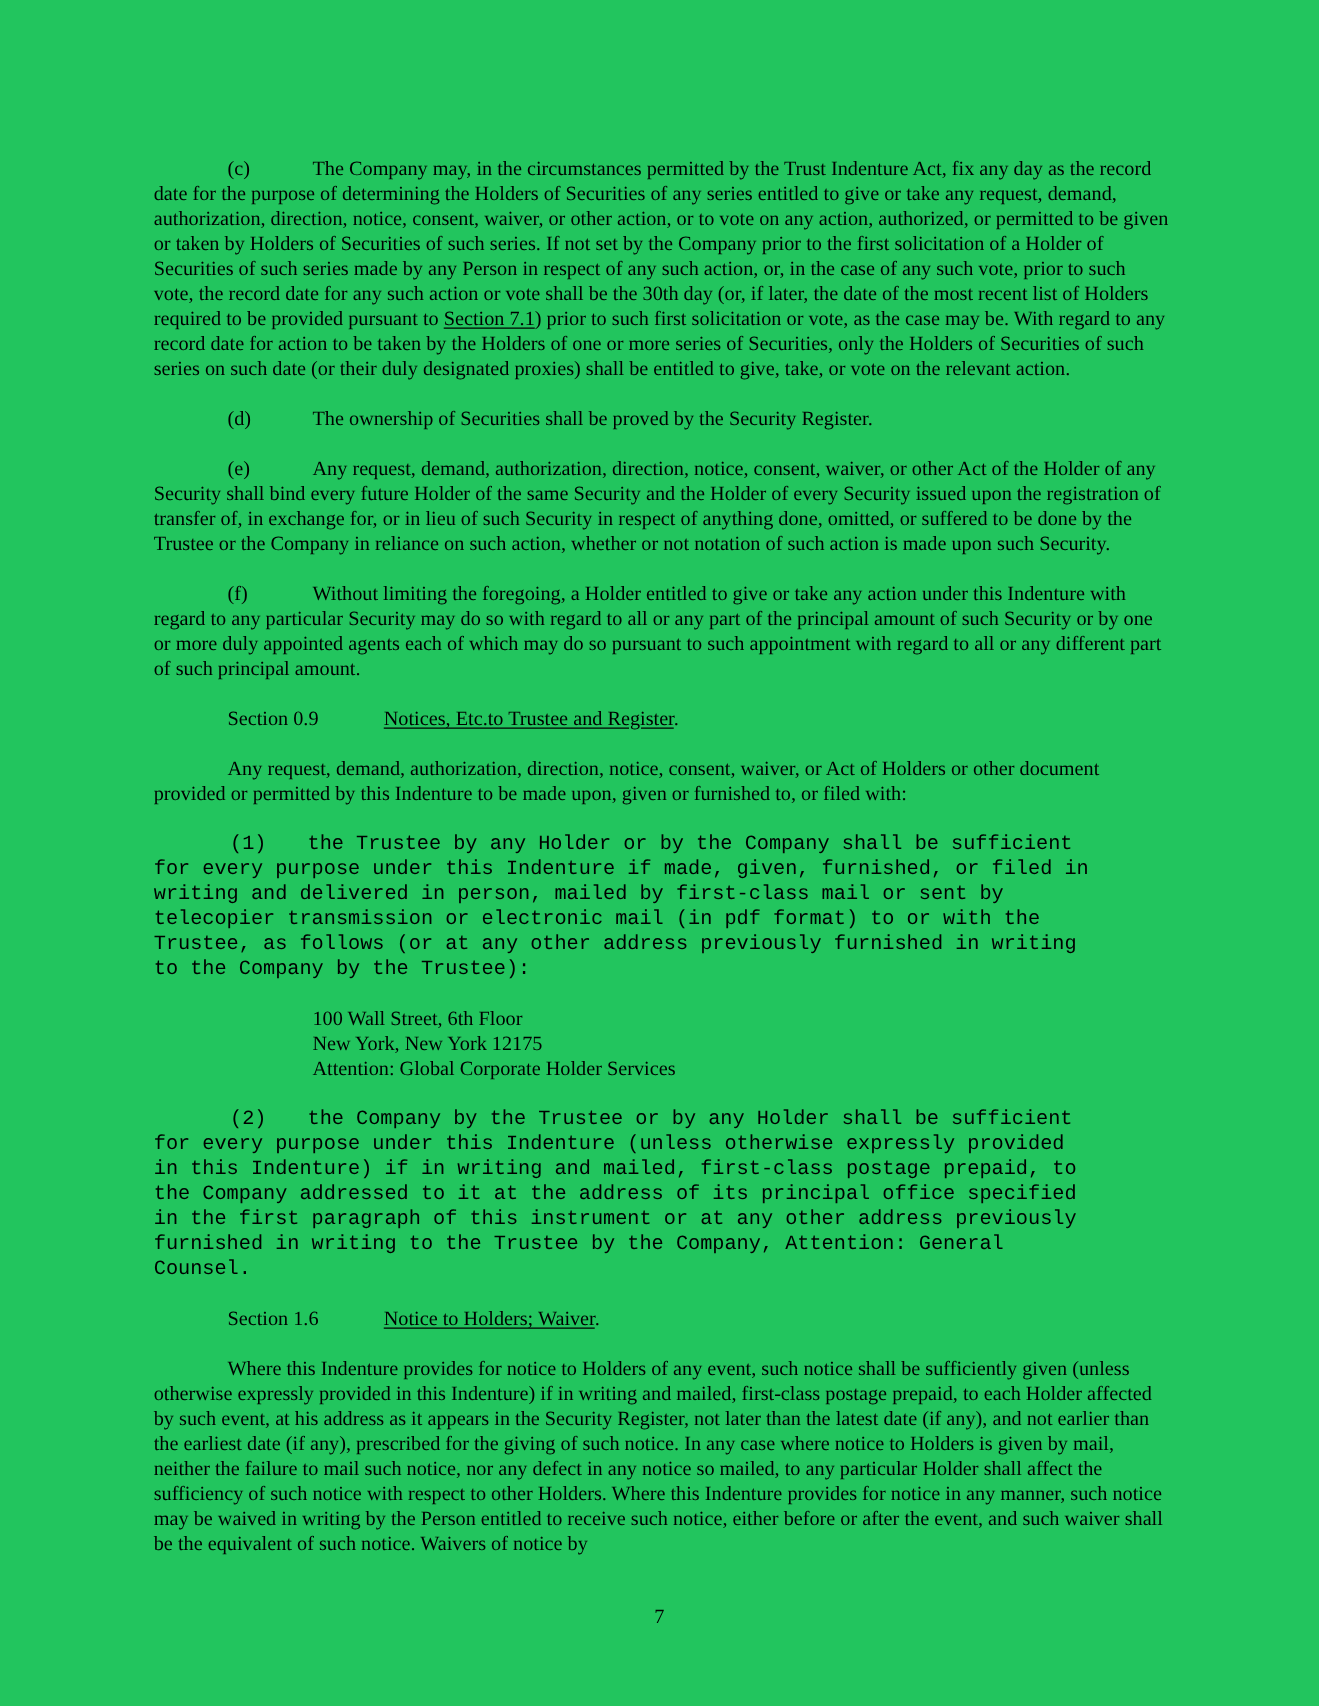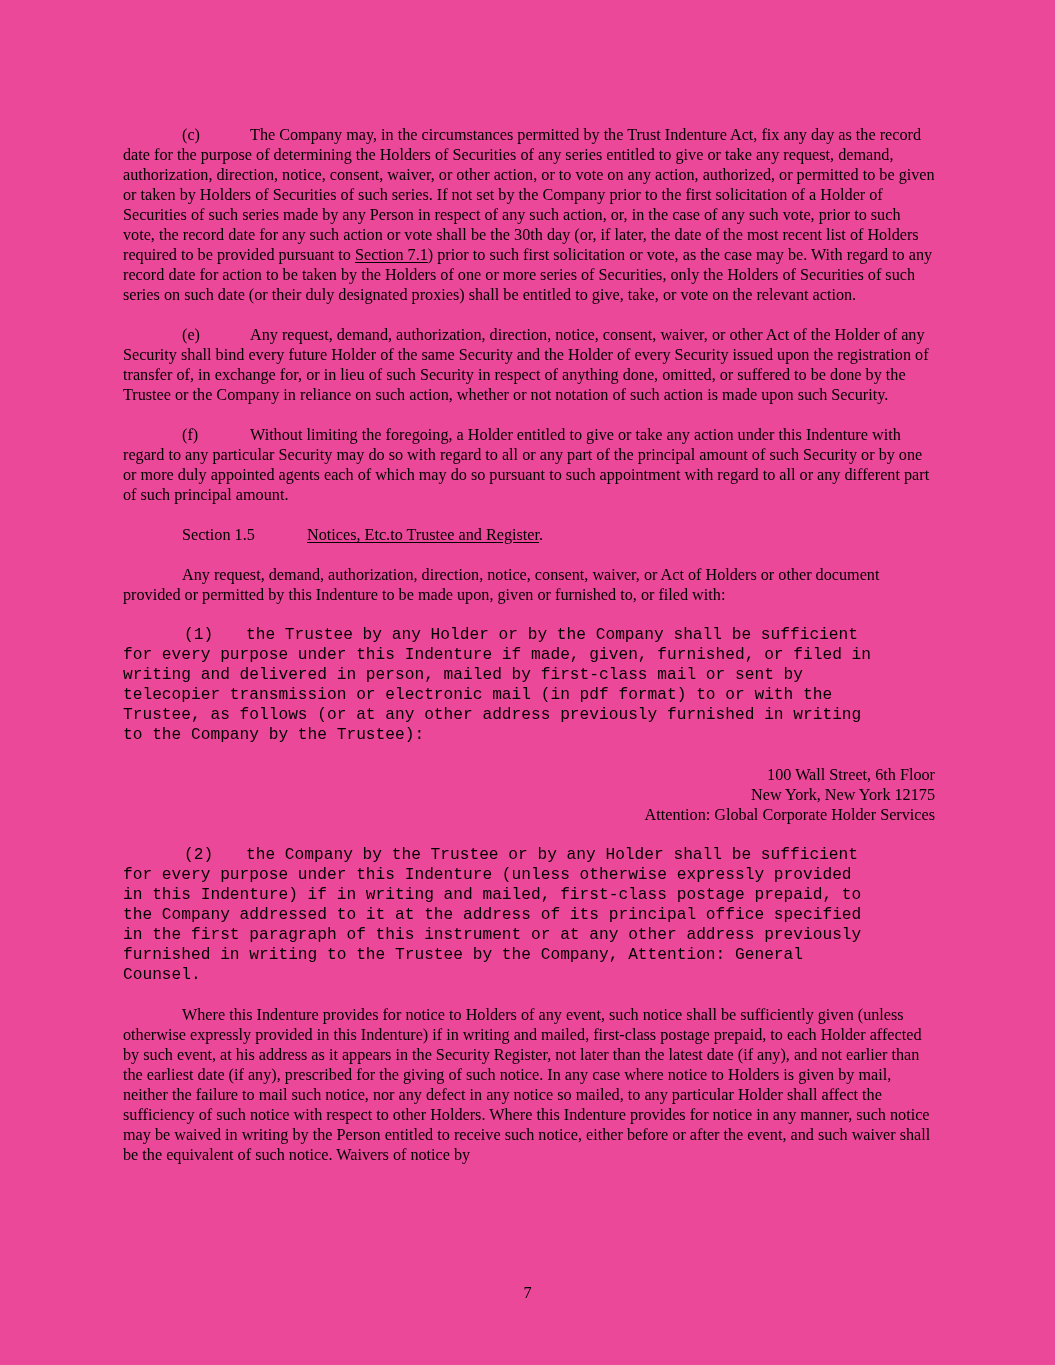--- a/index.html
+++ b/index.html
@@ -10,21 +10,21 @@
     position: relative;
     font-family: "Liberation Serif", "DejaVu Serif", serif;
     font-size: 16.2px;
     line-height: 20px;
     color: #000000;
     overflow: hidden;
   }
   .page {
     position: absolute;
     inset: 0;
-    background: #ec4899;
+    background: #22c55e;
   }
   .content {
     position: absolute;
     left: 123px;
     top: 125px;
     width: 812px;
   }
   p.para { margin: 0 0 20px 0; text-align: left; }
   .indent { text-indent: 59px; }
   .label {
@@ -39,57 +39,58 @@
   }
   .numbered {
     margin-left: 64px;
     text-indent: 61px;
     width: 748px;
     font-family: Liberation Mono, monospace;
   }
   .numbered .label { width: 62px; }
   .address {
     margin: 0 0 20px 127px;
-    text-align: right;
   }
   .u { text-decoration: underline; text-underline-offset: 2px; }
   .page-number {
     position: absolute;
     left: 0;
     top: 1283px;
     width: 1055px;
     text-align: center;
   }
 </style>
 </head>
 <body>
 
 <div class="page">
   <div class="content">
 
     <p class="para indent"><span class="label">(c)</span><span>The Company may, in the circumstances permitted by the Trust Indenture Act, fix any day as the record date for the purpose of determining the Holders of Securities of any series entitled to give or take any request, demand, authorization, direction, notice, consent, waiver, or other action, or to vote on any action, authorized, or permitted to be given or taken by Holders of Securities of such series. If not set by the Company prior to the first solicitation of a Holder of Securities of such series made by any Person in respect of any such action, or, in the case of any such vote, prior to such vote, the record date for any such action or vote shall be the 30th day (or, if later, the date of the most recent list of Holders required to be provided pursuant to </span><span class="u">Section 7.1</span><span>) prior to such first solicitation or vote, as the case may be. With regard to any record date for action to be taken by the Holders of one or more series of Securities, only the Holders of Securities of such series on such date (or their duly designated proxies) shall be entitled to give, take, or vote on the relevant action.</span></p>
 
+    <p class="para indent"><span class="label">(d)</span><span>The ownership of Securities shall be proved by the Security Register.</span></p>
 
     <p class="para indent"><span class="label">(e)</span><span>Any request, demand, authorization, direction, notice, consent, waiver, or other Act of the Holder of any Security shall bind every future Holder of the same Security and the Holder of every Security issued upon the registration of transfer of, in exchange for, or in lieu of such Security in respect of anything done, omitted, or suffered to be done by the Trustee or the Company in reliance on such action, whether or not notation of such action is made upon such Security.</span></p>
 
     <p class="para indent"><span class="label">(f)</span><span>Without limiting the foregoing, a Holder entitled to give or take any action under this Indenture with regard to any particular Security may do so with regard to all or any part of the principal amount of such Security or by one or more duly appointed agents each of which may do so pursuant to such appointment with regard to all or any different part of such principal amount.</span></p>
 
-    <p class="para indent"><span class="label-wide">Section 1.5</span><span class="u">Notices, Etc.to Trustee and Register</span><span>.</span></p>
+    <p class="para indent"><span class="label-wide">Section 0.9</span><span class="u">Notices, Etc.to Trustee and Register</span><span>.</span></p>
 
     <p class="para indent">Any request, demand, authorization, direction, notice, consent, waiver, or Act of Holders or other document provided or permitted by this Indenture to be made upon, given or furnished to, or filed with:</p>
 
     <p class="para numbered"><span class="label">(1)</span><span>the Trustee by any Holder or by the Company shall be sufficient for every purpose under this Indenture if made, given, furnished, or filed in writing and delivered in person, mailed by first-class mail or sent by telecopier transmission or electronic mail (in pdf format) to or with the Trustee, as follows (or at any other address previously furnished in writing to the Company by the Trustee):</span></p>
 
     <div class="address">
       <div>100 Wall Street, 6th Floor</div>
       <div>New York, New York 12175</div>
       <div>Attention: Global Corporate Holder Services</div>
     </div>
 
     <p class="para numbered"><span class="label">(2)</span><span>the Company by the Trustee or by any Holder shall be sufficient for every purpose under this Indenture (unless otherwise expressly provided in this Indenture) if in writing and mailed, first-class postage prepaid, to the Company addressed to it at the address of its principal office specified in the first paragraph of this instrument or at any other address previously furnished in writing to the Trustee by the Company, Attention: General Counsel.</span></p>
 
+    <p class="para indent"><span class="label-wide">Section 1.6</span><span class="u">Notice to Holders; Waiver</span><span>.</span></p>
 
     <p class="para indent">Where this Indenture provides for notice to Holders of any event, such notice shall be sufficiently given (unless otherwise expressly provided in this Indenture) if in writing and mailed, first-class postage prepaid, to each Holder affected by such event, at his address as it appears in the Security Register, not later than the latest date (if any), and not earlier than the earliest date (if any), prescribed for the giving of such notice. In any case where notice to Holders is given by mail, neither the failure to mail such notice, nor any defect in any notice so mailed, to any particular Holder shall affect the sufficiency of such notice with respect to other Holders. Where this Indenture provides for notice in any manner, such notice may be waived in writing by the Person entitled to receive such notice, either before or after the event, and such waiver shall be the equivalent of such notice. Waivers of notice by</p>
 
   </div>
 
   <div class="page-number">7</div>
 </div>
 
 </body></html>

